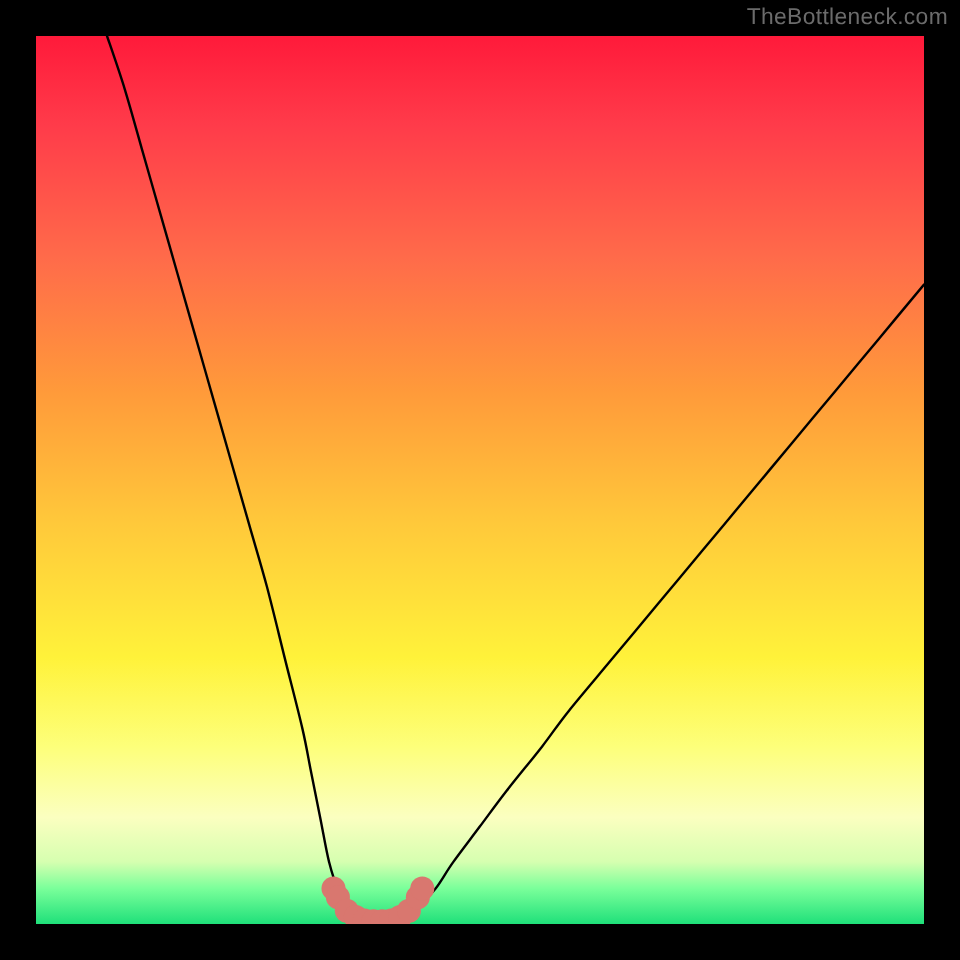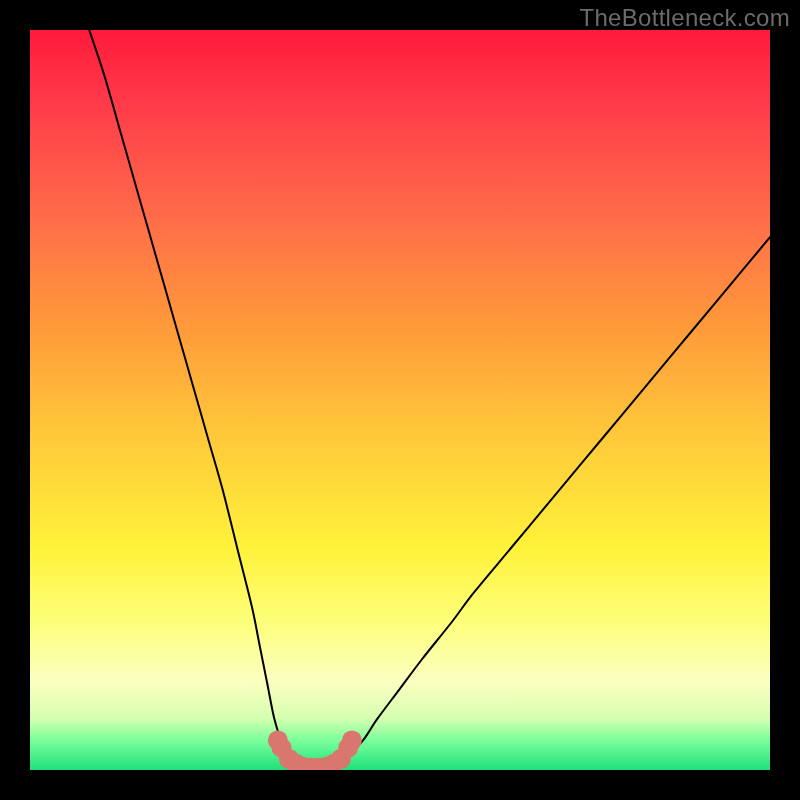--- a/index.html
+++ b/index.html
@@ -38,21 +38,21 @@
       #d6ffb0 93%,
       #7aff9a 96%,
       #1fe07a 100%
     );
   }
   .watermark {
     position: absolute;
     top: 4px;
     right: 10px;
     color: #6b6b6b;
-    font-size: 24px;
+    font-size: 19px;
     font-weight: 500;
     letter-spacing: 0.3px;
     user-select: none;
     text-align: center;
   }
   svg.curve {
     position: absolute;
     left: 0;
     top: 0;
     width: 740px;

